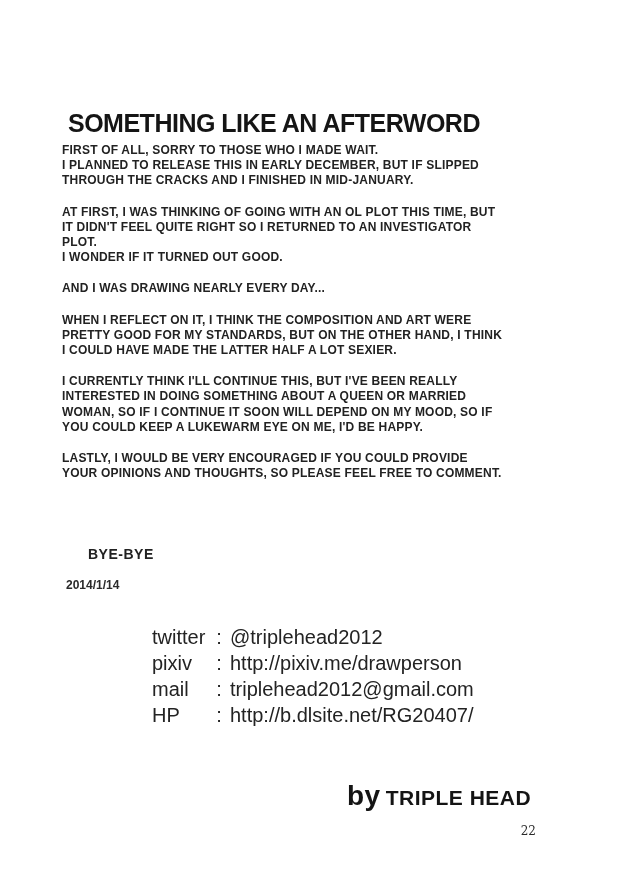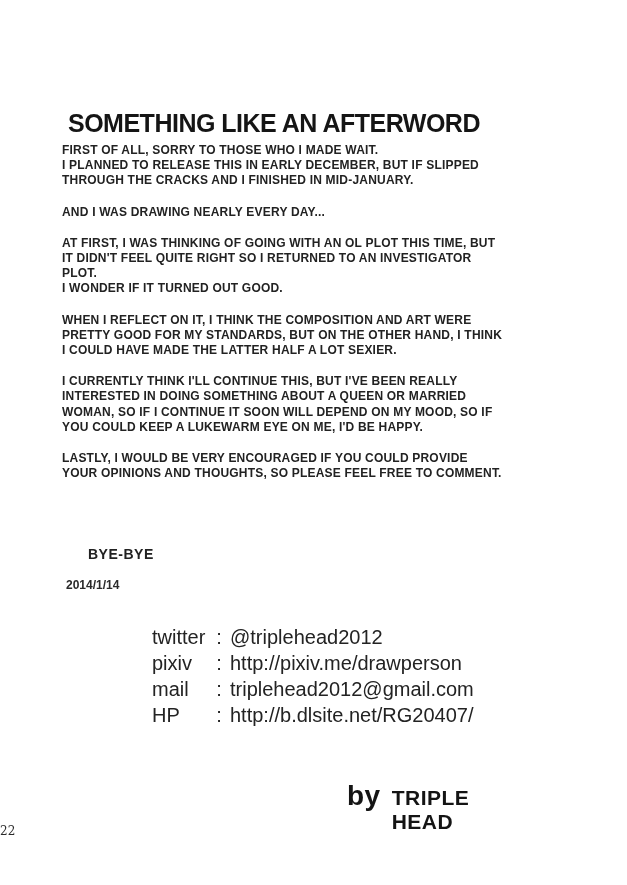--- a/index.html
+++ b/index.html
@@ -92,52 +92,52 @@
     display: flex;
     align-items: baseline;
     color: #141414;
   }
   .byline-prefix {
     font-size: 28px;
     font-weight: 700;
     letter-spacing: 0.5px;
   }
   .byline-name {
-    margin-left: 11px;
+    margin-left: 5px;
     font-size: 21px;
     font-weight: 700;
     letter-spacing: 0.5px;
   }
   .page-number {
     position: absolute;
     left: 0;
     right: 0;
     top: 824px;
-    text-align: left;
+    text-align: right;
     font-family: "DejaVu Serif", serif;
     font-size: 12px;
     color: #2a2a2a;
   }
 </style>
 </head>
 <body>
 
 <div class="page">
 
   <h1 class="title">SOMETHING LIKE AN AFTERWORD</h1>
 
   <div class="body-text">
     <p>FIRST OF ALL, SORRY TO THOSE WHO I MADE WAIT.
 I PLANNED TO RELEASE THIS IN EARLY DECEMBER, BUT IF SLIPPED
 THROUGH THE CRACKS AND I FINISHED IN MID-JANUARY.</p>
-    <p>AND I WAS DRAWING NEARLY EVERY DAY...</p>
     <p>AT FIRST, I WAS THINKING OF GOING WITH AN OL PLOT THIS TIME, BUT
 IT DIDN'T FEEL QUITE RIGHT SO I RETURNED TO AN INVESTIGATOR
 PLOT.
 I WONDER IF IT TURNED OUT GOOD.</p>
+    <p>AND I WAS DRAWING NEARLY EVERY DAY...</p>
     <p>WHEN I REFLECT ON IT, I THINK THE COMPOSITION AND ART WERE
 PRETTY GOOD FOR MY STANDARDS, BUT ON THE OTHER HAND, I THINK
 I COULD HAVE MADE THE LATTER HALF A LOT SEXIER.</p>
     <p>I CURRENTLY THINK I'LL CONTINUE THIS, BUT I'VE BEEN REALLY
 INTERESTED IN DOING SOMETHING ABOUT A QUEEN OR MARRIED
 WOMAN, SO IF I CONTINUE IT SOON WILL DEPEND ON MY MOOD, SO IF
 YOU COULD KEEP A LUKEWARM EYE ON ME, I'D BE HAPPY.</p>
     <p>LASTLY, I WOULD BE VERY ENCOURAGED IF YOU COULD PROVIDE
 YOUR OPINIONS AND THOUGHTS, SO PLEASE FEEL FREE TO COMMENT.</p>
   </div>

